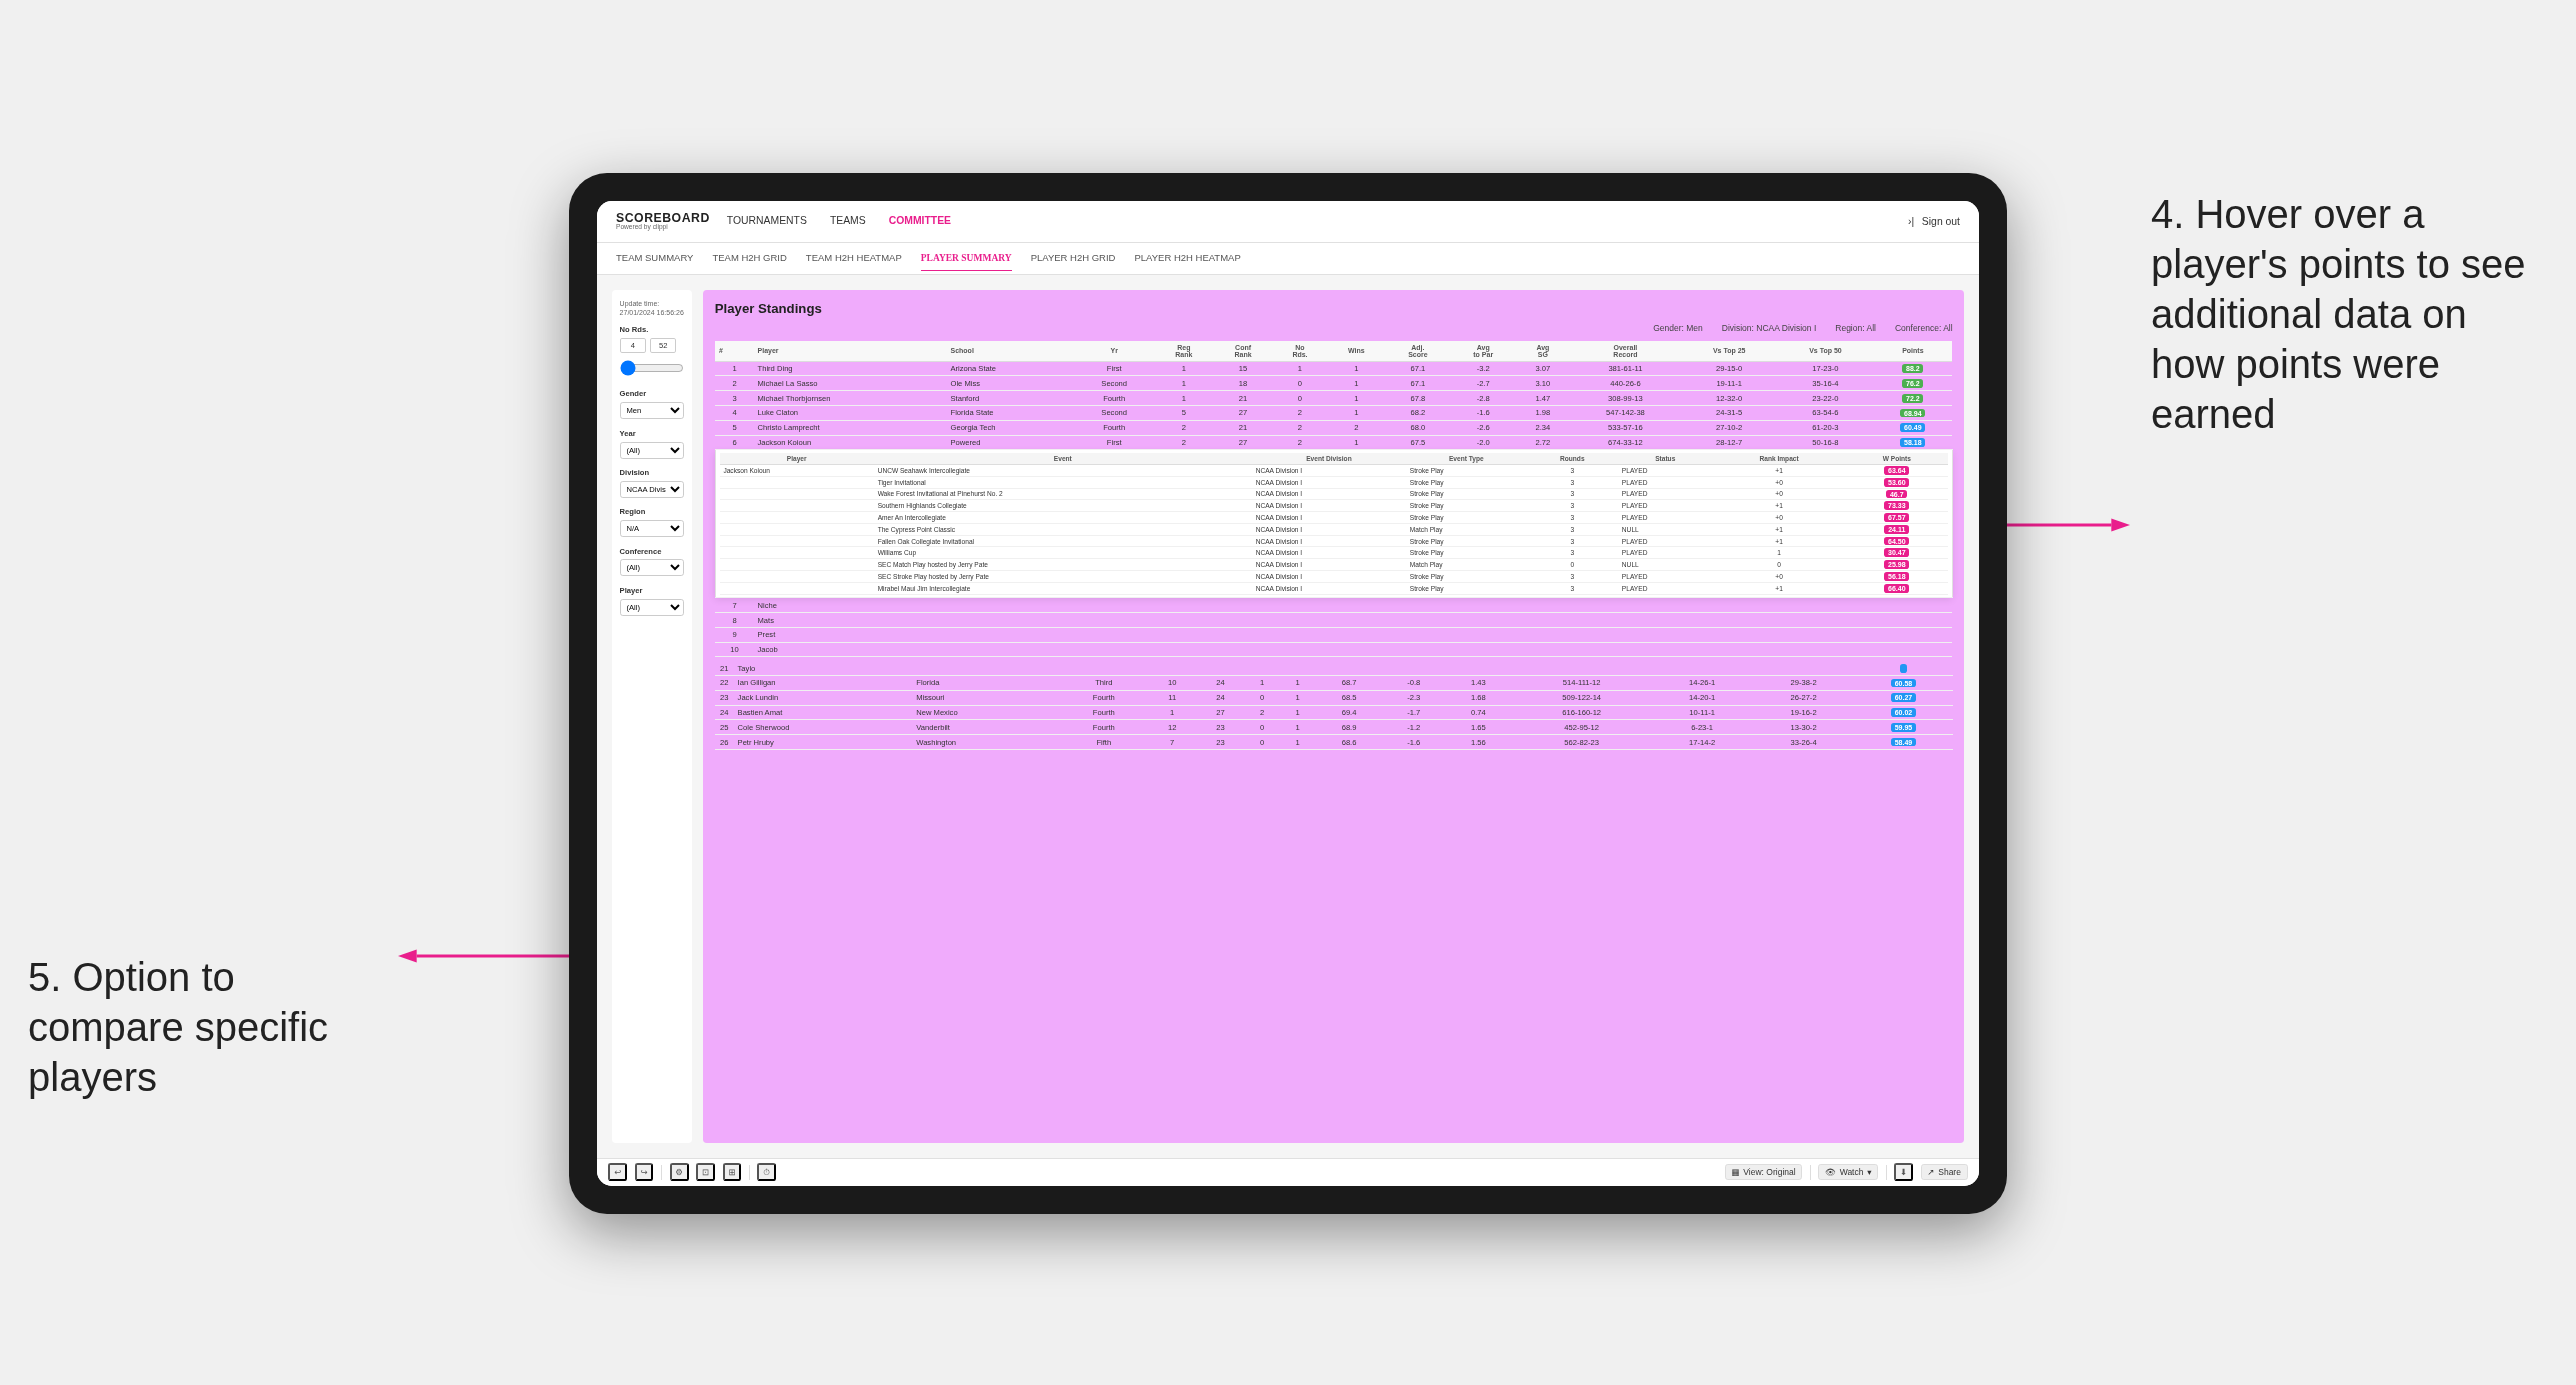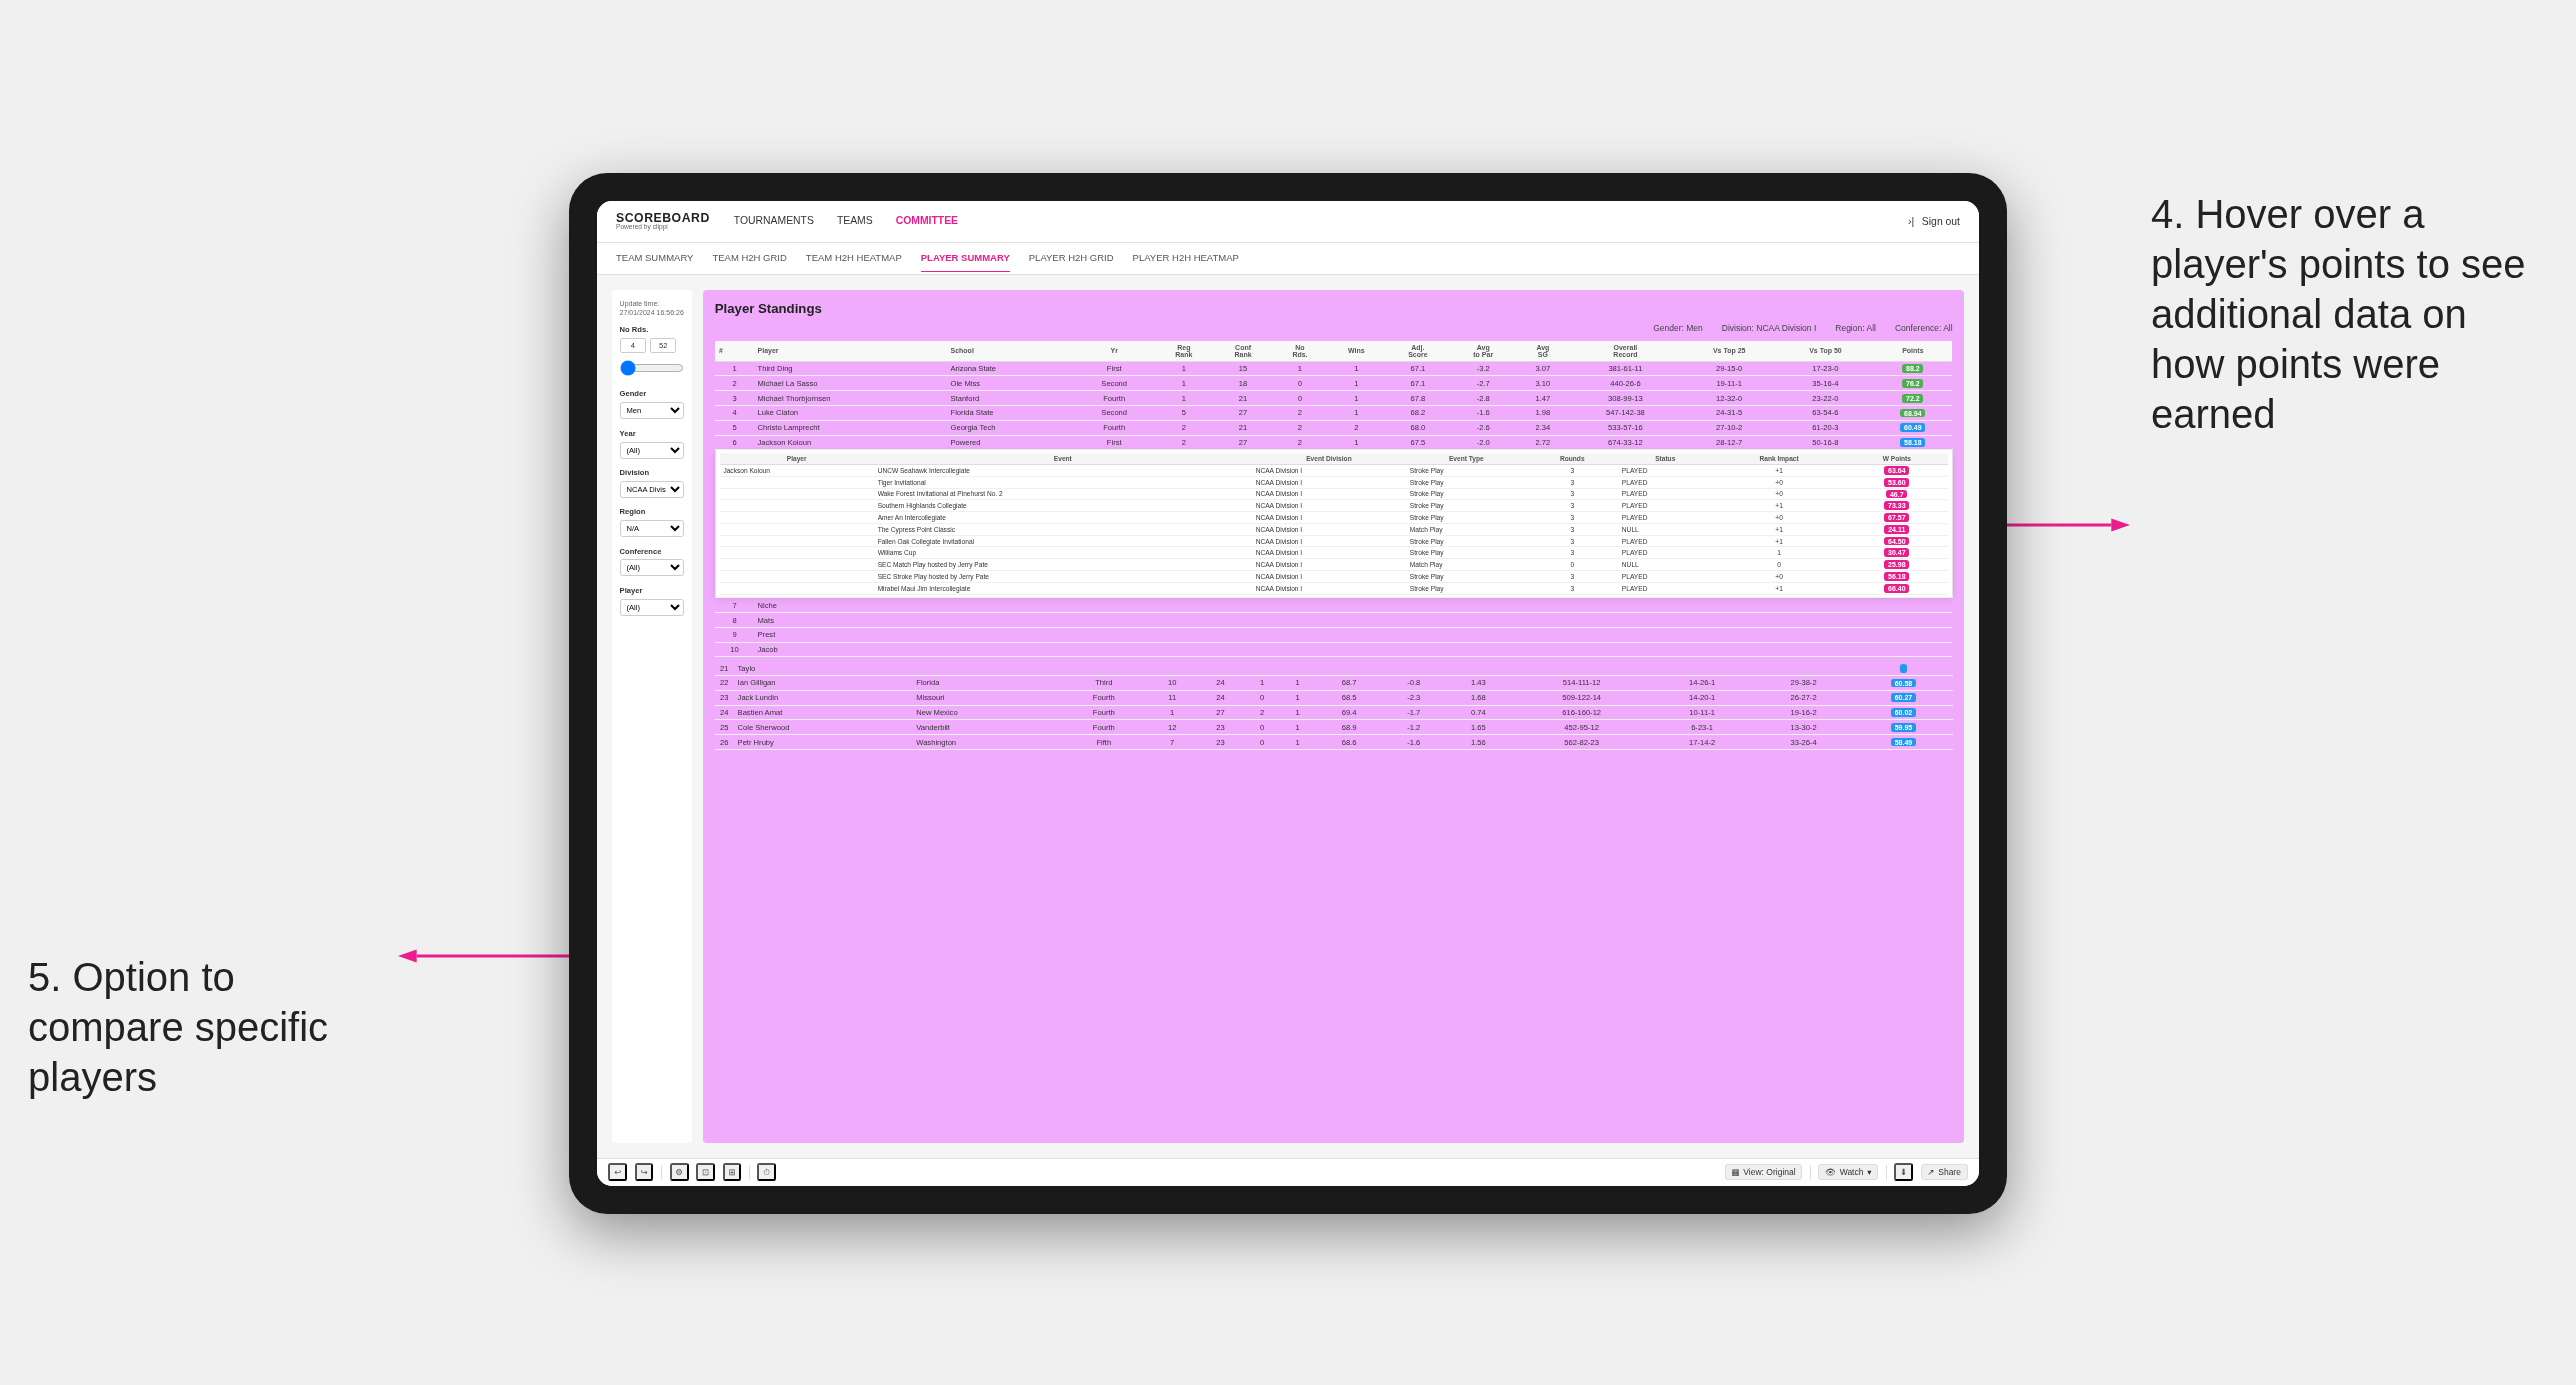--- a/index.html
+++ b/index.html
@@ -43,21 +43,21 @@
       height: 42px;
       display: flex;
       align-items: center;
       justify-content: space-between;
       flex-shrink: 0;
     }
 
     .nav-left {
       display: flex;
       align-items: center;
-      gap: 24px;
+      gap: 17px;
     }
 
     .logo-area {
       display: flex;
       flex-direction: column;
       line-height: 1;
     }
 
     .logo-text {
       font-size: 12.3px;
@@ -113,20 +113,21 @@
       color: #555;
       cursor: pointer;
       padding: 7.6px 0;
       border-bottom: 1.9px solid transparent;
     }
 
     .sub-nav-item.active {
       color: #e91e8c;
       border-bottom: 1.9px solid #e91e8c;
       font-weight: 600;
+      font-family: Liberation Serif, serif;
     }
 
     
     .main-content {
       flex: 1;
       overflow: hidden;
       display: flex;
       background: #f5f5f5;
       padding: 15px;
       gap: 11.4px;

